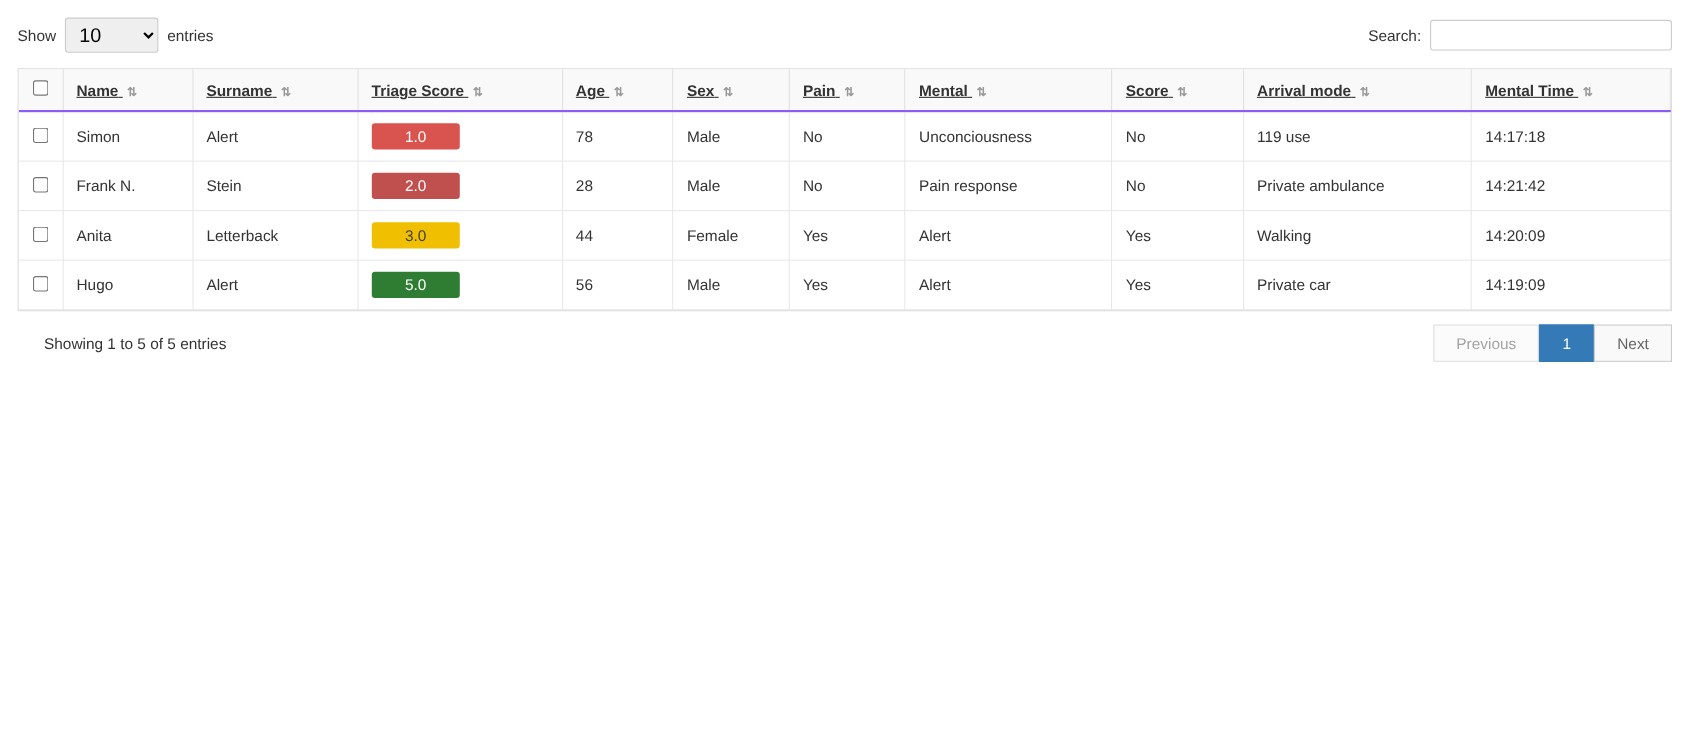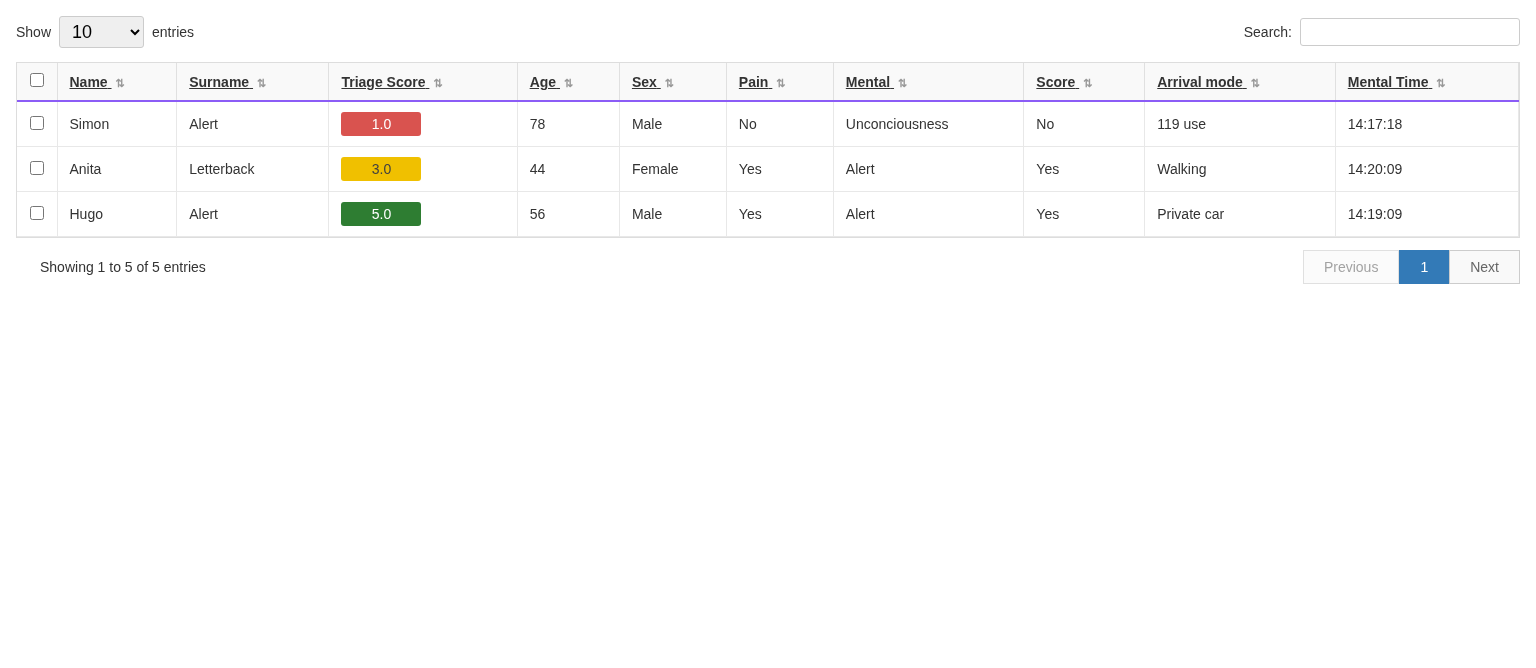--- a/index.html
+++ b/index.html
@@ -220,20 +220,37 @@
       <td>No</td>
       <td>Unconciousness</td>
       <td>No</td>
       <td>119 use</td>
       <td>14:17:18</td>
     </tr>
         <tr>
       <td>
         <input type="checkbox" style="">
       </td>
+      <td>Frank N.</td>
+      <td>Stein</td>
+      <td>
+        <span class="triage-badge triage-2">2.0</span>
+      </td>
+      <td>28</td>
+      <td>Male</td>
+      <td>No</td>
+      <td>Pain response</td>
+      <td>No</td>
+      <td>Private ambulance</td>
+      <td>14:21:42</td>
+    </tr>
+        <tr>
+      <td>
+        <input type="checkbox" style="">
+      </td>
       <td>Anita</td>
       <td>Letterback</td>
       <td>
         <span class="triage-badge triage-3">3.0</span>
       </td>
       <td>44</td>
       <td>Female</td>
       <td>Yes</td>
       <td>Alert</td>
       <td>Yes</td>

